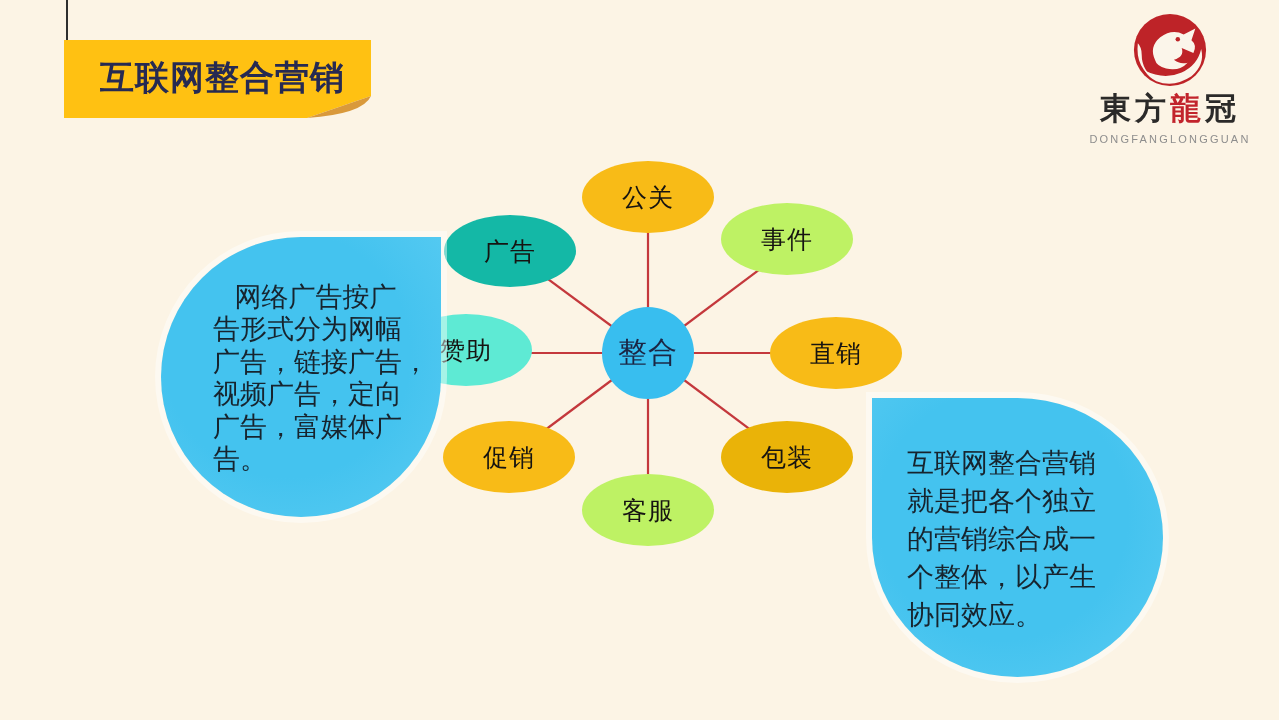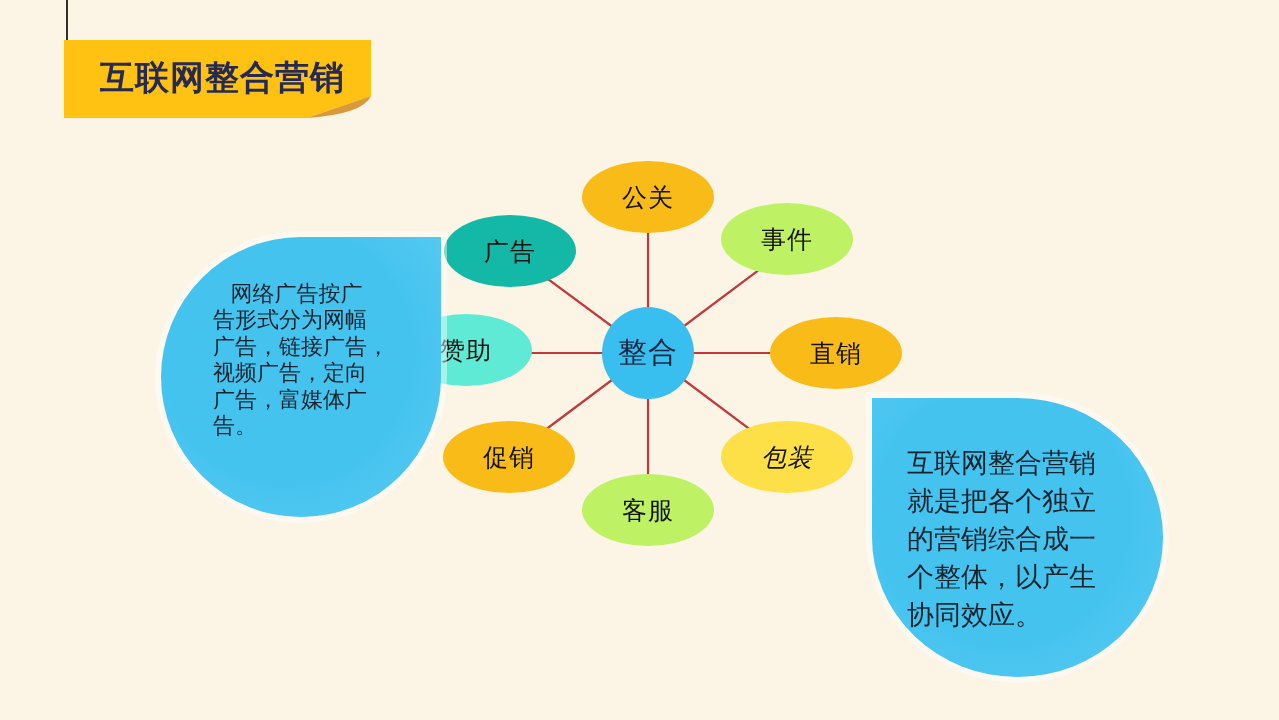--- a/index.html
+++ b/index.html
@@ -41,38 +41,49 @@
 
   
   .callout{
     position:absolute;z-index:3;
     background:radial-gradient(circle at 45% 42%, #44C3EF 55%, #53C9F1 86%, #83D8F5 100%);
     box-shadow:0 0 0 6px rgba(255,255,255,0.45);
   }
   .callout-left{left:161px;top:237px;width:280px;height:280px;border-radius:50% 0 50% 50%;}
   .callout-right{left:872px;top:398px;width:291px;height:279px;border-radius:0 50% 50% 50%;}
   .callout p{margin:0;white-space:pre;color:#17242E;}
-  .callout-left p{padding:44px 0 0 52px;font-size:22px;line-height:1.2;text-indent:0.8em;}
+  .callout-left p{padding:44px 0 0 52px;font-size:27px;line-height:1.2;text-indent:0.8em;}
   .callout-right p{padding:46px 0 0 35px;font-size:27px;line-height:1.41;}
 </style>
 </head>
 <body>
 
 <div class="slide">
 
   <div class="edge-line"></div>
 
   <div class="banner">
     <svg viewBox="0 0 307 78" preserveAspectRatio="none">
       <path d="M0,0 H307 V56 L243,78 H0 Z" fill="#FFC112"></path>
       <path d="M243,78 L307,56 Q299,74 243,78 Z" fill="#D9993B"></path>
     </svg>
     <h1 class="banner-title">互联网整合营销</h1>
   </div>
 
+  <div class="logo">
+    <svg class="roundel" viewBox="0 0 80 80">
+      <circle cx="40" cy="39" r="37" fill="#BE2328"></circle>
+      <path d="M7,32 Q4,58 26,70 Q11,60 11,44 Q11,36 7,32 Z" fill="#FBF5EA"></path>
+      <path d="M14,60 Q34,70 52,62 Q68,55 72,38 Q76,54 62,66 Q44,78 26,71 Q18,67 14,60 Z" fill="#FBF5EA"></path>
+      <path d="M25,50 Q18,36 30,26 Q42,17 54,23 L66,17 L62,29 Q68,34 64,42 L52,37 Q55,46 44,49 Q50,54 58,52 Q50,61 36,58 Q26,55 25,50 Z" fill="#FBF5EA"></path>
+      <circle cx="48" cy="28" r="2.3" fill="#BE2328"></circle>
+    </svg>
+    <div class="brand-cjk"><span style="color: rgb(43, 42, 41);">東方</span><span style="color: rgb(194, 36, 44);">龍</span><span style="color: rgb(43, 42, 41);">冠</span></div>
+    <div class="brand-latin">DONGFANGLONGGUAN</div>
+  </div>
 
   <svg class="connectors" id="connectors" viewBox="0 0 1279 720">
       <line x1="648" y1="353" x2="648" y2="197" stroke="#C4383C" stroke-width="2.2"></line>
       <line x1="648" y1="353" x2="787" y2="249" stroke="#C4383C" stroke-width="2.2"></line>
       <line x1="648" y1="353" x2="836" y2="353" stroke="#C4383C" stroke-width="2.2"></line>
       <line x1="648" y1="353" x2="787" y2="457" stroke="#C4383C" stroke-width="2.2"></line>
       <line x1="648" y1="353" x2="648" y2="510" stroke="#C4383C" stroke-width="2.2"></line>
       <line x1="648" y1="353" x2="509" y2="457" stroke="#C4383C" stroke-width="2.2"></line>
       <line x1="648" y1="353" x2="466" y2="353" stroke="#C4383C" stroke-width="2.2"></line>
       <line x1="648" y1="353" x2="510" y2="251" stroke="#C4383C" stroke-width="2.2"></line>
@@ -85,21 +96,21 @@
   <div id="satellites">
       <div class="node" style="left: 582px; top: 161px; width: 132px; height: 72px; background: rgb(248, 187, 23); text-align: right;">
         <span>公关</span>
       </div>
       <div class="node" style="left: 721px; top: 203px; width: 132px; height: 72px; background: #bef264;">
         <span>事件</span>
       </div>
       <div class="node" style="left: 770px; top: 317px; width: 132px; height: 72px; background: rgb(248, 187, 23);">
         <span>直销</span>
       </div>
-      <div class="node" style="left: 721px; top: 421px; width: 132px; height: 72px; background: #fde047; font-style: italic;">
+      <div class="node" style="left: 721px; top: 421px; width: 132px; height: 72px; background: #eab308;">
         <span>包装</span>
       </div>
       <div class="node" style="left: 582px; top: 474px; width: 132px; height: 72px; background: #bef264;">
         <span>客服</span>
       </div>
       <div class="node" style="left: 443px; top: 421px; width: 132px; height: 72px; background: rgb(248, 187, 23);">
         <span>促销</span>
       </div>
       <div class="node" style="left: 400px; top: 314px; width: 132px; height: 72px; background: #5eead4;">
         <span>赞助</span>

